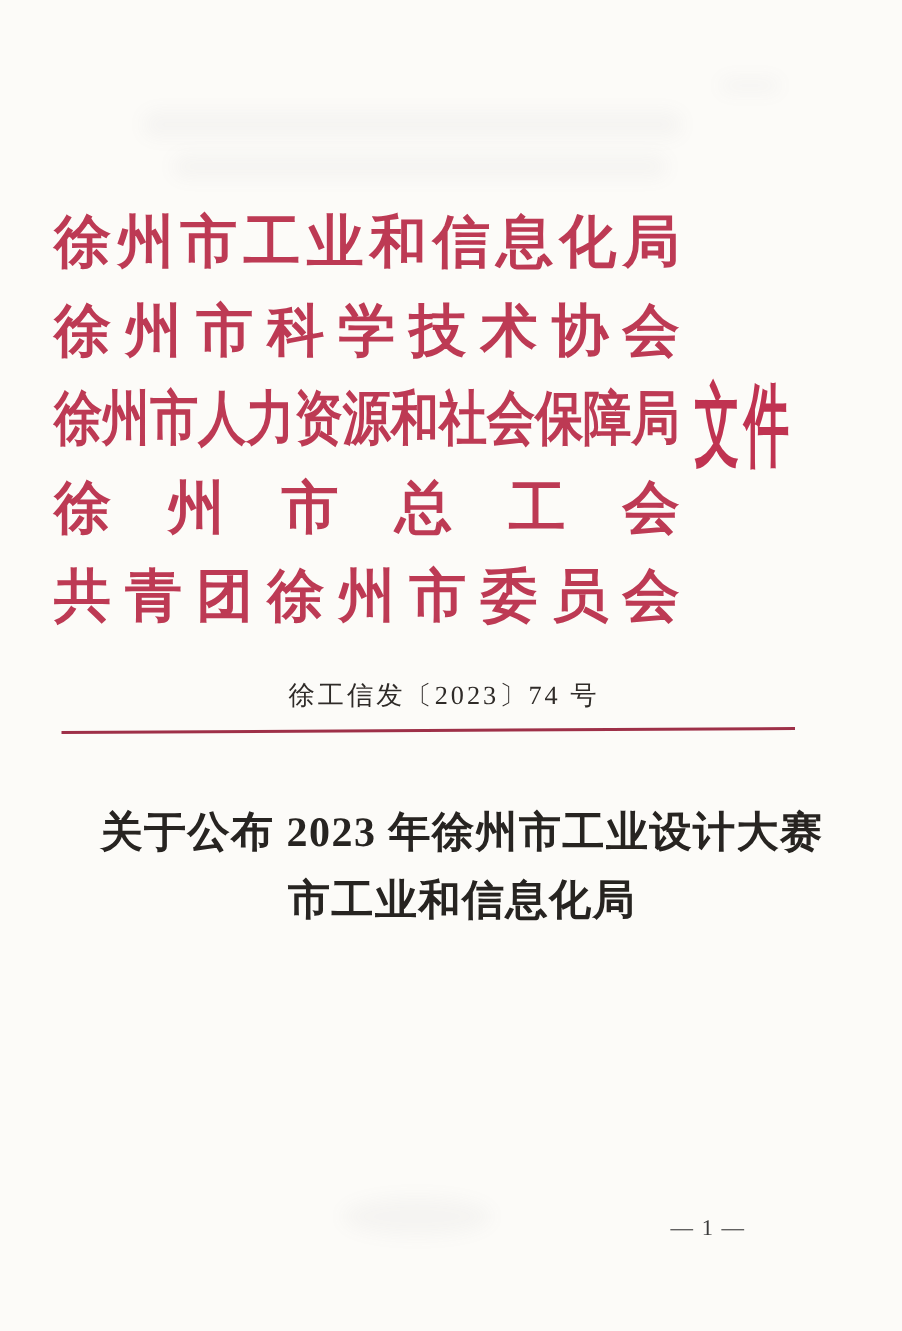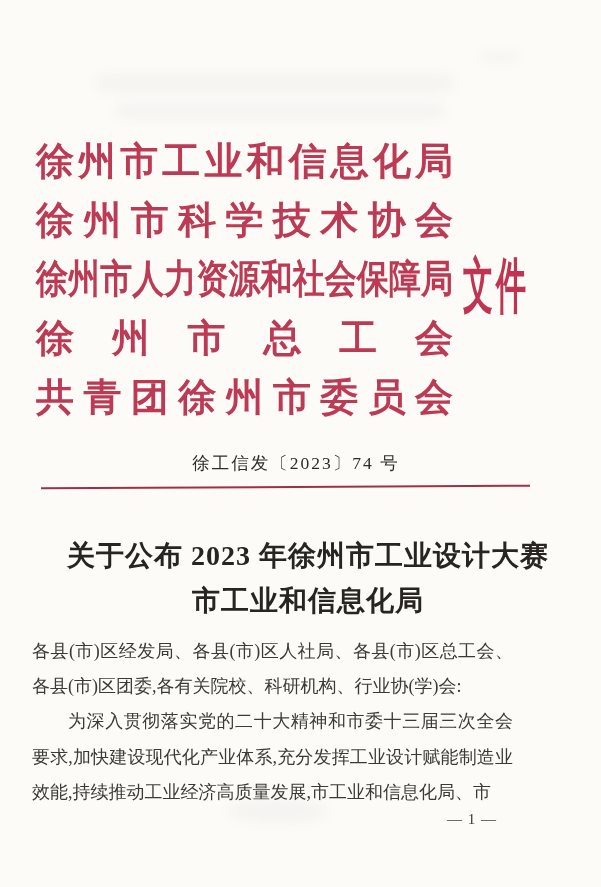--- a/index.html
+++ b/index.html
@@ -208,20 +208,16 @@
 
   <div class="doc-number">徐工信发〔2023〕74 号</div>
 
   <div class="red-divider"></div>
 
   <h1 class="title">
     <span class="title-line">关于公布 2023 年徐州市工业设计大赛</span>
     <span class="title-line">市工业和信息化局</span>
   </h1>
 
-  <div class="body-text">
-    <p class="recipients">各县(市)区经发局、各县(市)区人社局、各县(市)区总工会、各县(市)区团委,各有关院校、科研机构、行业协(学)会:</p>
-    <p class="para">为深入贯彻落实党的二十大精神和市委十三届三次全会要求,加快建设现代化产业体系,充分发挥工业设计赋能制造业效能,持续推动工业经济高质量发展,市工业和信息化局、市</p>
-  </div>
 
   <div class="page-number">— 1 —</div>
 
 </div>
 
 </body></html>

